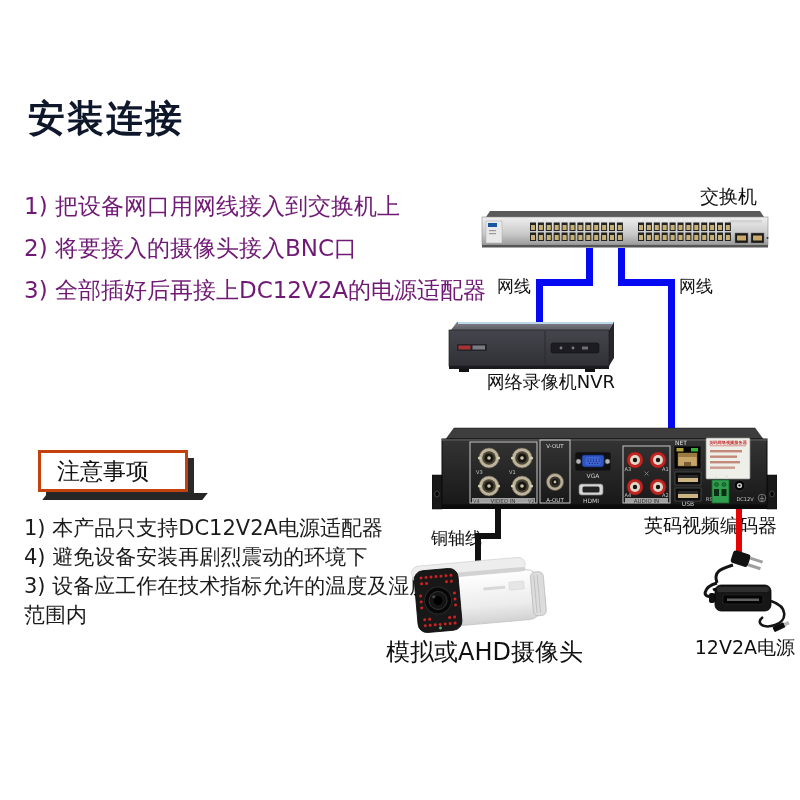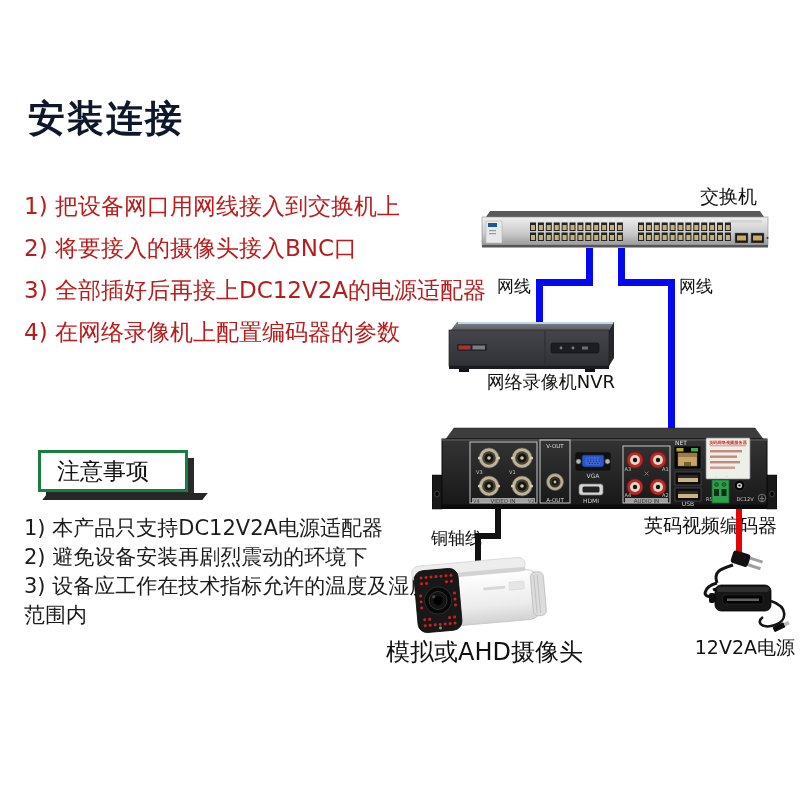--- a/index.html
+++ b/index.html
@@ -1,22 +1,22 @@
 <!DOCTYPE html>
 <html><head>
 <meta charset="utf-8">
 <style>
   html,body{margin:0;padding:0;background:#fff;}
   .page{position:relative;width:800px;height:800px;background:#ffffff;overflow:hidden;
         font-family:"DejaVu Sans","Liberation Sans",sans-serif;color:#1a1a1a;}
   .abs{position:absolute;}
   .title{left:28px;top:94px;font-size:37px;font-weight:900;letter-spacing:2px;color:#0f172a;}
-  .steps{left:24px;top:185px;width:470px;font-size:23px;line-height:42px;color:#b91c1c;}
+  .steps{left:24px;top:185px;width:470px;font-size:23px;line-height:42px;color:#701a75;}
   .notes{left:24px;top:514px;width:412px;font-size:21px;line-height:29px;color:#1c1c1c;}
-  .notice-box{left:38px;top:450px;width:128px;height:36px;border:3px solid #15803d;
+  .notice-box{left:38px;top:450px;width:128px;height:36px;border:3px solid #c2410c;
               background:#fff;display:flex;align-items:center;padding-left:16px;
               box-shadow:7px 7px 0 -1px #2a2a2a;}
   .notice-box::after{content:'';position:absolute;left:4px;right:-20px;bottom:-11px;height:7px;
               background:#262626;transform:skewX(-38deg);}
   .notice-title{font-size:23px;color:#111;}
   .dlabel{color:#111;white-space:nowrap;}
   .cable{position:absolute;z-index:2;}
   .cable.net{background:#0509f2;}
   .cable.coax{background:#111111;}
   .cable.pwr{background:#e60303;}
@@ -28,30 +28,29 @@
 <body>
 
 <div class="page">
 
   <div class="abs title">安装连接</div>
 
   <div class="abs steps">
     <div>1) 把设备网口用网线接入到交换机上</div>
     <div>2) 将要接入的摄像头接入BNC口</div>
     <div>3) 全部插好后再接上DC12V2A的电源适配器</div>
-    <div>4) 在网络录像机上配置编码器的参数</div>
   </div>
 
   <div class="abs notice-box">
     <span class="notice-title">注意事项</span>
   </div>
 
   <div class="abs notes">
     <div>1) 本产品只支持DC12V2A电源适配器</div>
-    <div>2) 避免设备安装再剧烈震动的环境下</div>
+    <div>4) 避免设备安装再剧烈震动的环境下</div>
     <div>3) 设备应工作在技术指标允许的温度及湿度范围内</div>
   </div>
 
   <div>
 
     <div class="abs dlabel ctr" style="left:463px;top:184px;width:294px;font-size:19px;">交换机</div>
     <div class="abs dlabel" style="left:497px;top:275px;font-size:17px;">网线</div>
     <div class="abs dlabel" style="left:679px;top:275px;font-size:17px;">网线</div>
     <div class="abs dlabel ctr" style="left:445px;top:370px;width:170px;font-size:18px;">网络录像机NVR</div>
     <div class="abs dlabel ctr" style="left:432px;top:513px;width:345px;font-size:19px;">英码视频编码器</div>

